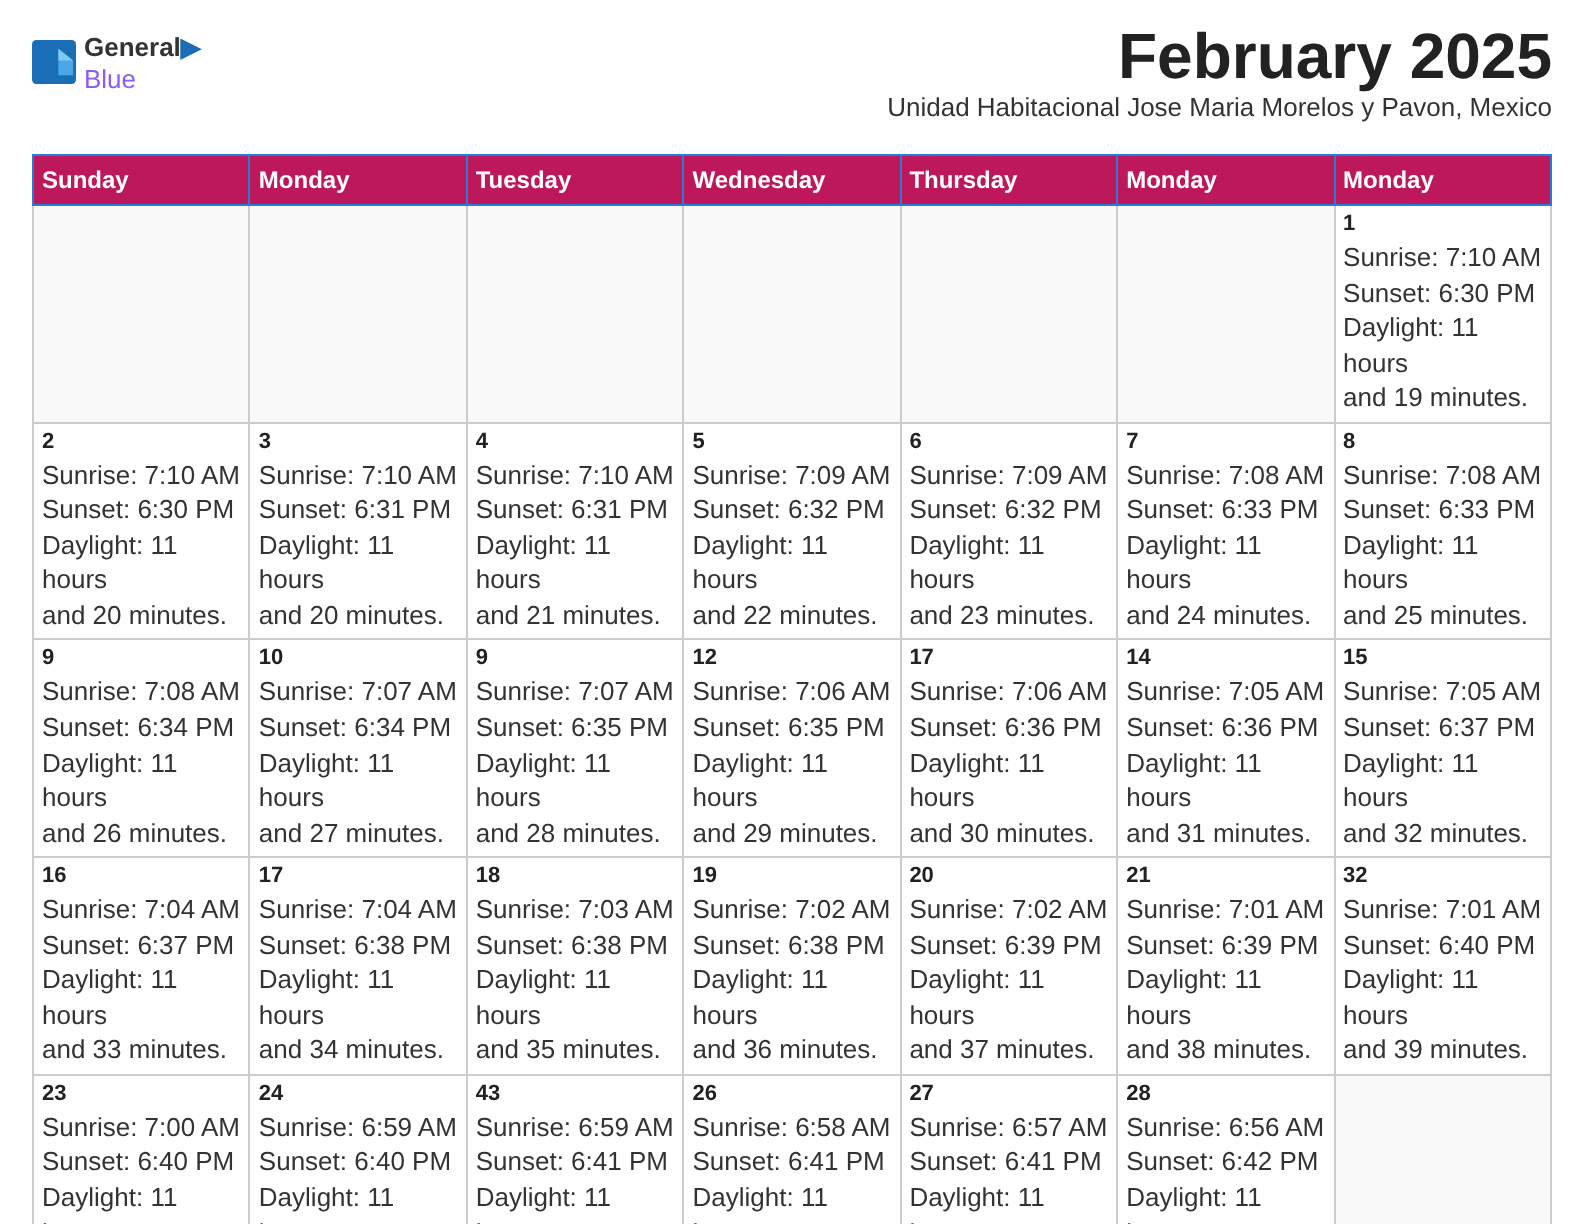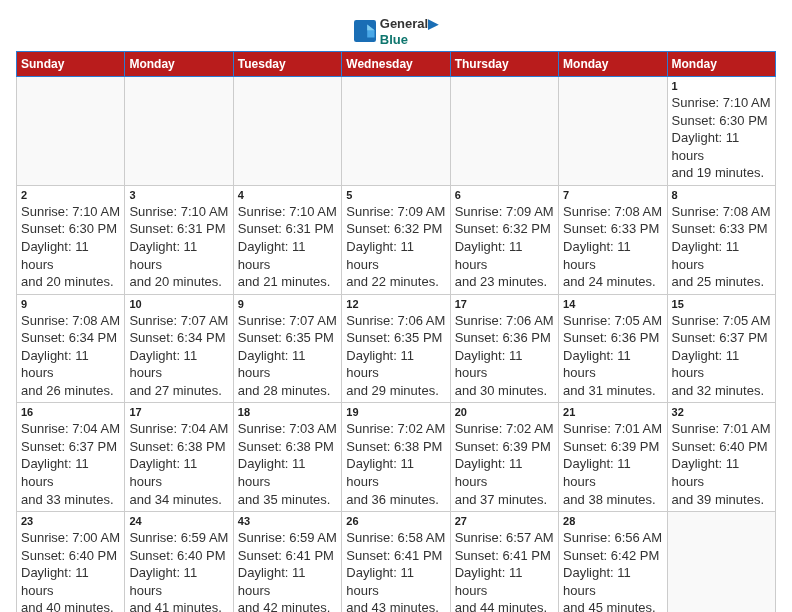--- a/index.html
+++ b/index.html
@@ -13,22 +13,22 @@
     .page {
       width: 792px;
       height: 612px;
       padding: 12px 16px 10px 16px;
       display: flex;
       flex-direction: column;
     }
     .header-row {
       display: flex;
       align-items: flex-start;
-      justify-content: center;
-      margin-bottom: 4px;
+      justify-content: space-between;
+      margin-bottom: 16px;
     }
     .logo {
       display: flex;
       align-items: center;
       gap: 4px;
       margin-top: 4px;
     }
     .logo-icon {
       width: 22px;
       height: 22px;
@@ -49,21 +49,21 @@
       margin-top: 2px;
     }
     .calendar {
       flex: 1;
       border: 1px solid #ccc;
       border-collapse: collapse;
       width: 100%;
       table-layout: fixed;
     }
     .calendar th {
-      background: #b91c1c;
+      background: #be185d;
       color: #fff;
       font-size: 12px;
       font-weight: bold;
       padding: 5px 4px;
       text-align: left;
       border: 1px solid #2a7bd4;
     }
     .calendar td {
       border: 1px solid #ccc;
       vertical-align: top;
@@ -94,22 +94,26 @@
 <div class="page">
   <div class="header-row">
     <div class="logo">
       <svg class="logo-icon" viewBox="0 0 30 30">
         <rect x="0" y="0" width="30" height="30" rx="3" fill="#1a6eb5"></rect>
         <polygon points="18,6 28,14 28,24 18,24" fill="#4aa8e8"></polygon>
         <polygon points="18,6 28,14 18,14" fill="#7ecbf0"></polygon>
       </svg>
       <div>
         <div style="font-size:13px;font-weight:bold;color:#333;line-height:1.2;">General<span style="color:#1a6eb5;">▶</span></div>
-        <div style="font-size:13px;font-weight:bold;color:#0f766e;line-height:1.2;">Blue</div>
+        <div style="font-size:13px;font-weight:normal;color:#8b5cf6;line-height:1.2;">Blue</div>
       </div>
+    </div>
+    <div class="title-block">
+      <div class="month-year">February 2025</div>
+      <div class="location">Unidad Habitacional Jose Maria Morelos y Pavon, Mexico</div>
     </div>
   </div>
 
   <table class="calendar">
     <thead>
       <tr>
         <th>Sunday</th>
         <th>Monday</th>
         <th>Tuesday</th>
         <th>Wednesday</th>

